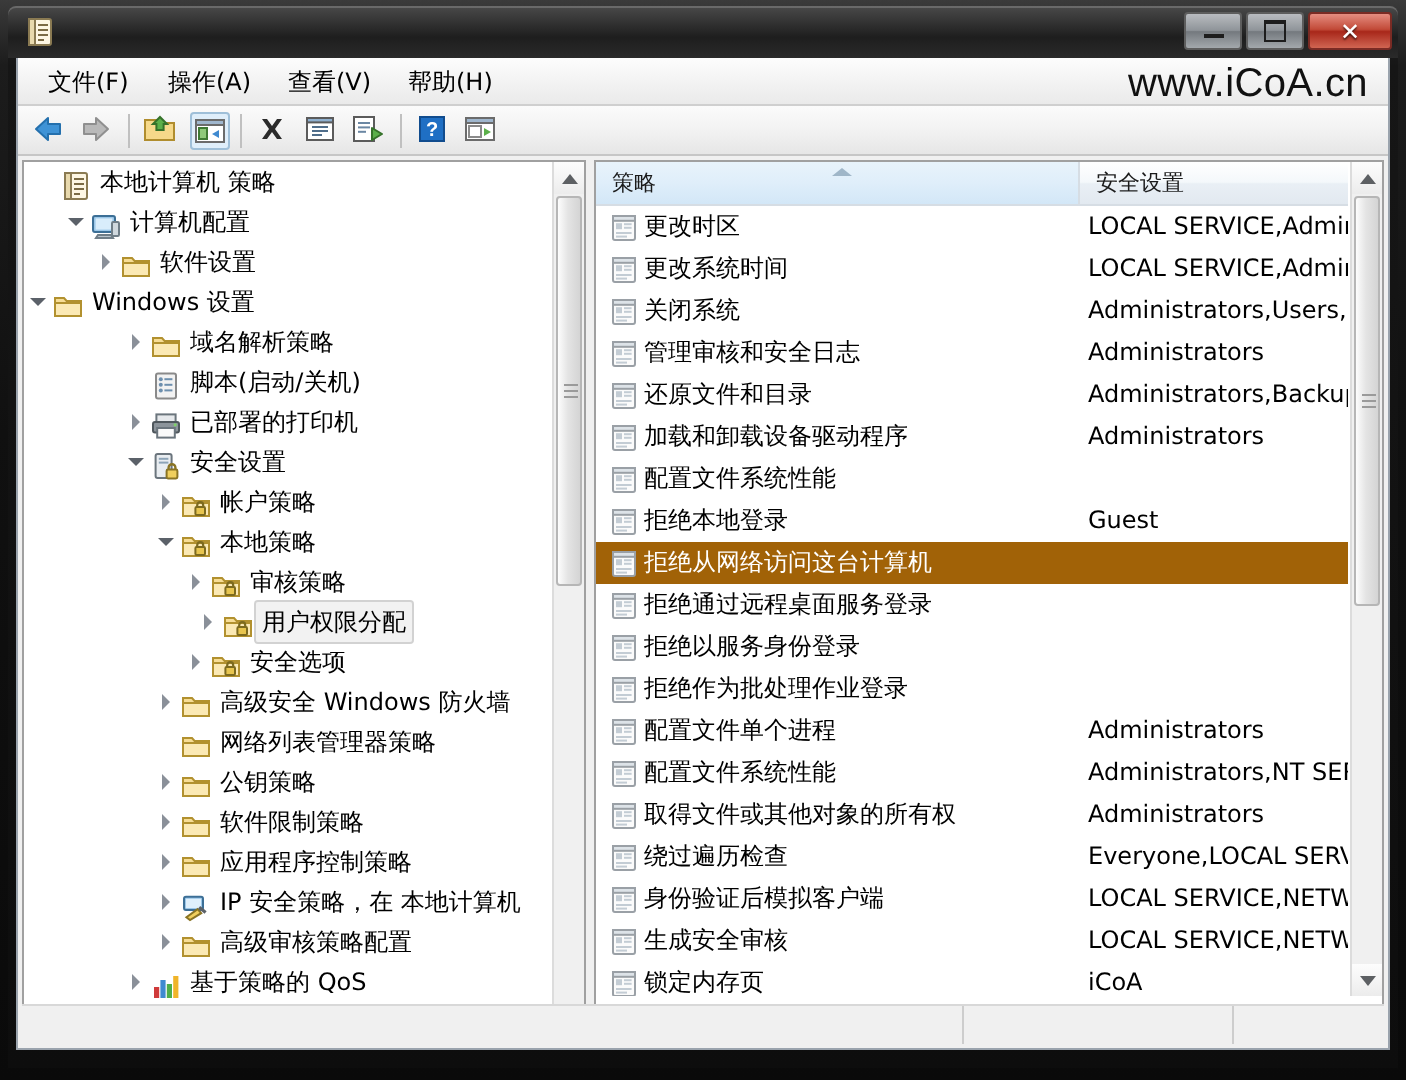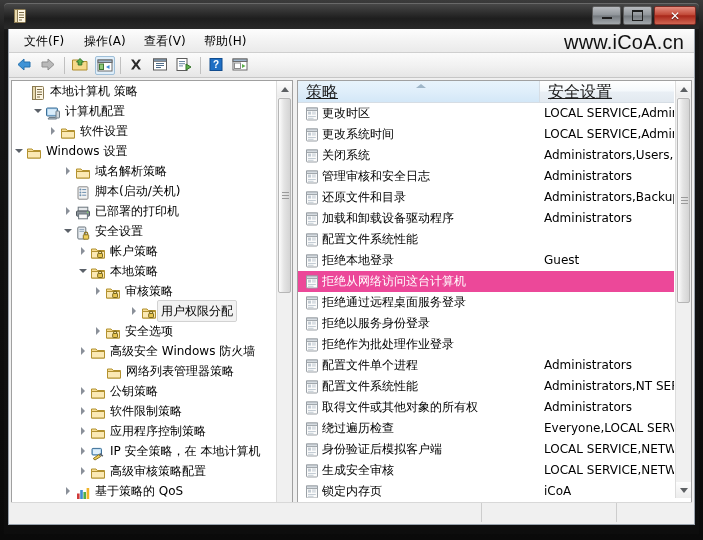--- a/index.html
+++ b/index.html
@@ -127,37 +127,37 @@
   .tlabel{padding:0 3px;border-radius:1px;}
   .trow.sel-inactive .tlabel{background:#f2f2f2;outline:1px solid #d2d2d2;}
 
   
   #lhead{
     position:absolute;left:0;top:0;width:376px;height:22px;
     background:linear-gradient(180deg,#ffffff 0%,#f4f8fb 48%,#e9eff5 52%,#e2e9f0 100%);
     border-bottom:1px solid #d6dde4;box-sizing:border-box;
   }
   .lh-cell{
-    position:absolute;top:0;height:21px;line-height:21px;font-size:16px;color:#1b1b1b;
-    padding-left:8px;box-sizing:border-box;cursor:default;text-decoration:underline;
+    position:absolute;top:0;height:21px;line-height:21px;font-size:11px;color:#1b1b1b;
+    padding-left:8px;box-sizing:border-box;cursor:default;
   }
   #lh-policy{left:0;width:242px;border-right:1px solid #d6dde4;
     background:linear-gradient(180deg,#e8f3fb 0%,#dfeefa 50%,#d3e7f7 100%);}
   #lh-setting{left:242px;width:134px;}
   .sort-arrow{
     position:absolute;left:118px;top:3px;width:0;height:0;
     border-left:5px solid transparent;border-right:5px solid transparent;border-bottom:4px solid #9fb6c8;
   }
   #llist{position:absolute;left:0;top:22px;width:376px;height:395px;overflow:hidden;}
   .lrow{
     position:relative;height:21px;line-height:21px;
     font-size:12px;color:#000;white-space:nowrap;cursor:default;
     display:flex;align-items:center;
   }
-  .lrow.selected{background:#ec4899;color:#ffffff;}
+  .lrow.selected{background:#a16207;color:#ffffff;}
   .licon{width:20px;flex:0 0 20px;display:flex;align-items:center;justify-content:center;padding-left:4px;}
   .lname{width:222px;flex:0 0 222px;overflow:hidden;text-overflow:clip;}
   .lval{flex:1 1 auto;overflow:hidden;white-space:nowrap;}
 
   
   .vsb{
     position:absolute;right:0;top:0;width:16px;
     background:#f0f0f0;border-left:1px solid #dcdcdc;box-sizing:border-box;
   }
   .vsb .arw{
@@ -470,21 +470,21 @@
             <span class="ticon">
               <svg width="16" height="16" viewBox="0 0 16 16">
                 <path d="M1.5 4 L6 4 L7.3 5.5 L14.5 5.5 L14.5 13 L1.5 13 Z" fill="#f7dd95" stroke="#b2912f"></path>
                 <path d="M1.5 6.5 L14.5 6.5 L14.5 13 L1.5 13 Z" fill="#fbe9b4" stroke="#b2912f"></path>
                 <path d="M8.6 8.6 L8.6 7.6 a1.5 1.5 0 0 1 3 0 L11.6 8.6" fill="none" stroke="#7c6a1f" stroke-width="1.1"></path>
                 <rect x="7.7" y="8.5" width="4.8" height="4" rx="0.6" fill="#e8c54f" stroke="#7c6a1f"></rect>
               </svg>
             </span>
             <span class="tlabel">审核策略</span>
           </div>
-          <div class="trow sel-inactive" style="padding-left: 115px;">
+          <div class="trow sel-inactive" style="padding-left: 85px;">
             <span class="twist ">
               <i></i>
             </span>
             <span class="ticon">
               <svg width="16" height="16" viewBox="0 0 16 16">
                 <path d="M1.5 4 L6 4 L7.3 5.5 L14.5 5.5 L14.5 13 L1.5 13 Z" fill="#f7dd95" stroke="#b2912f"></path>
                 <path d="M1.5 6.5 L14.5 6.5 L14.5 13 L1.5 13 Z" fill="#fbe9b4" stroke="#b2912f"></path>
                 <path d="M8.6 8.6 L8.6 7.6 a1.5 1.5 0 0 1 3 0 L11.6 8.6" fill="none" stroke="#7c6a1f" stroke-width="1.1"></path>
                 <rect x="7.7" y="8.5" width="4.8" height="4" rx="0.6" fill="#e8c54f" stroke="#7c6a1f"></rect>
               </svg>
@@ -510,21 +510,21 @@
               <i></i>
             </span>
             <span class="ticon">
               <svg width="16" height="16" viewBox="0 0 16 16">
                 <path d="M1.5 4 L6 4 L7.3 5.5 L14.5 5.5 L14.5 13 L1.5 13 Z" fill="#f7dd95" stroke="#b2912f"></path>
                 <path d="M1.5 6.5 L14.5 6.5 L14.5 13 L1.5 13 Z" fill="#fbe9b4" stroke="#b2912f"></path>
               </svg>
             </span>
             <span class="tlabel">高级安全 Windows 防火墙</span>
           </div>
-          <div class="trow" style="padding-left: 64px; margin-left: 16px;">
+          <div class="trow" style="padding-left: 64px;">
             <span class="twist none"></span>
             <span class="ticon">
               <svg width="16" height="16" viewBox="0 0 16 16">
                 <path d="M1.5 4 L6 4 L7.3 5.5 L14.5 5.5 L14.5 13 L1.5 13 Z" fill="#f7dd95" stroke="#b2912f"></path>
                 <path d="M1.5 6.5 L14.5 6.5 L14.5 13 L1.5 13 Z" fill="#fbe9b4" stroke="#b2912f"></path>
               </svg>
             </span>
             <span class="tlabel">网络列表管理器策略</span>
           </div>
           <div class="trow" style="padding-left: 64px;">

